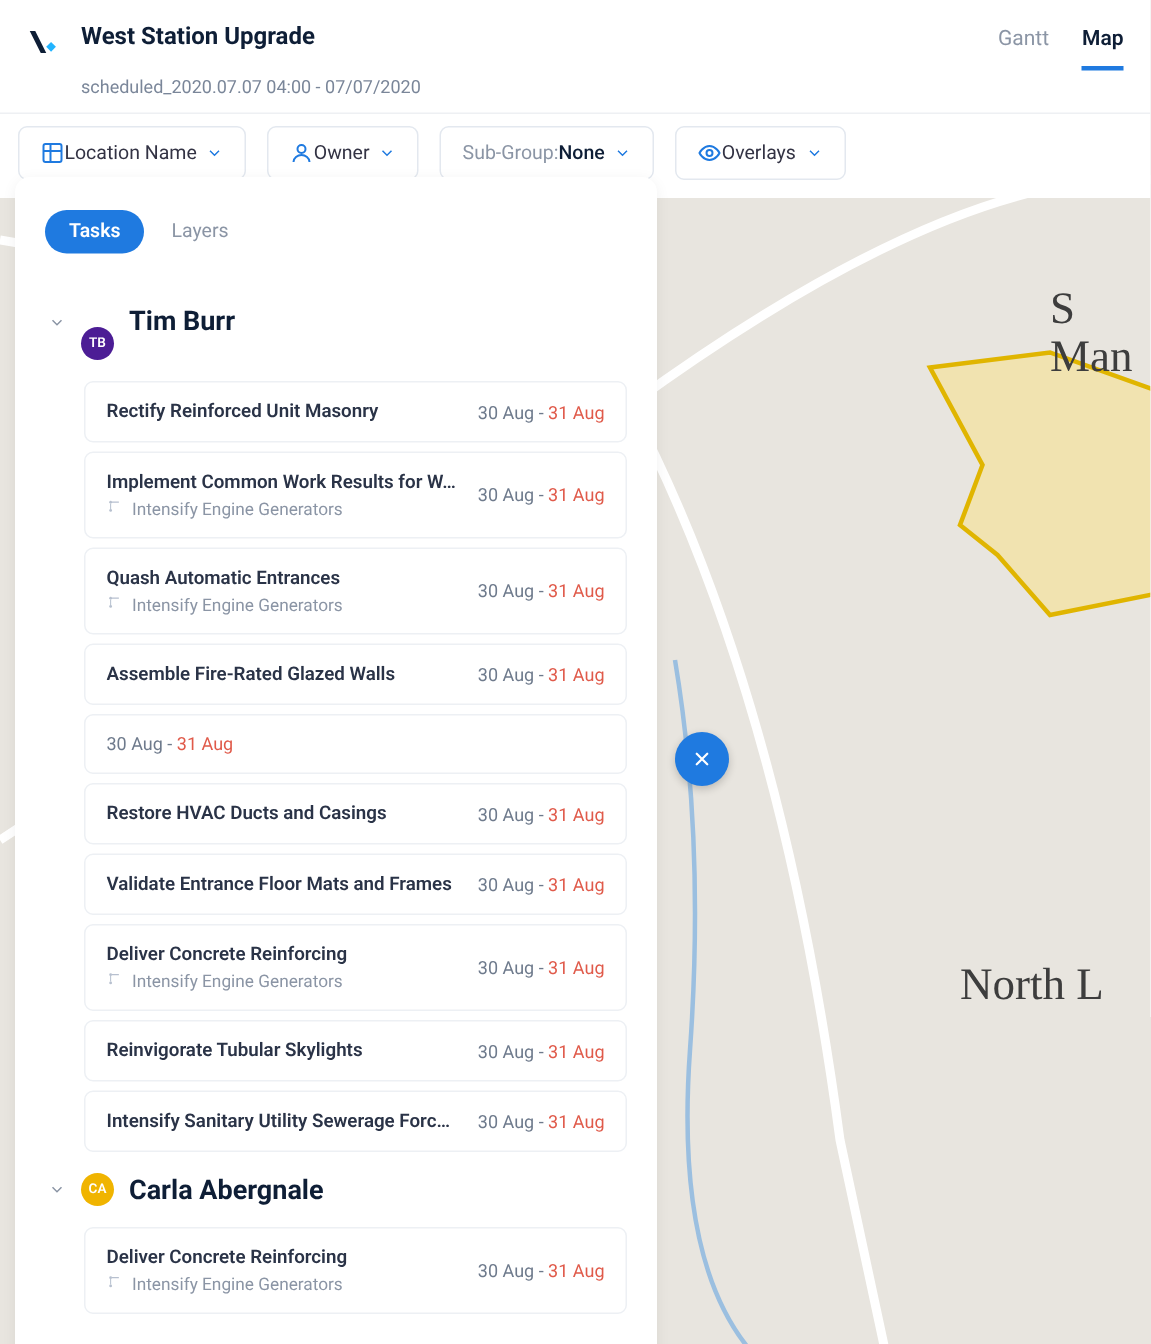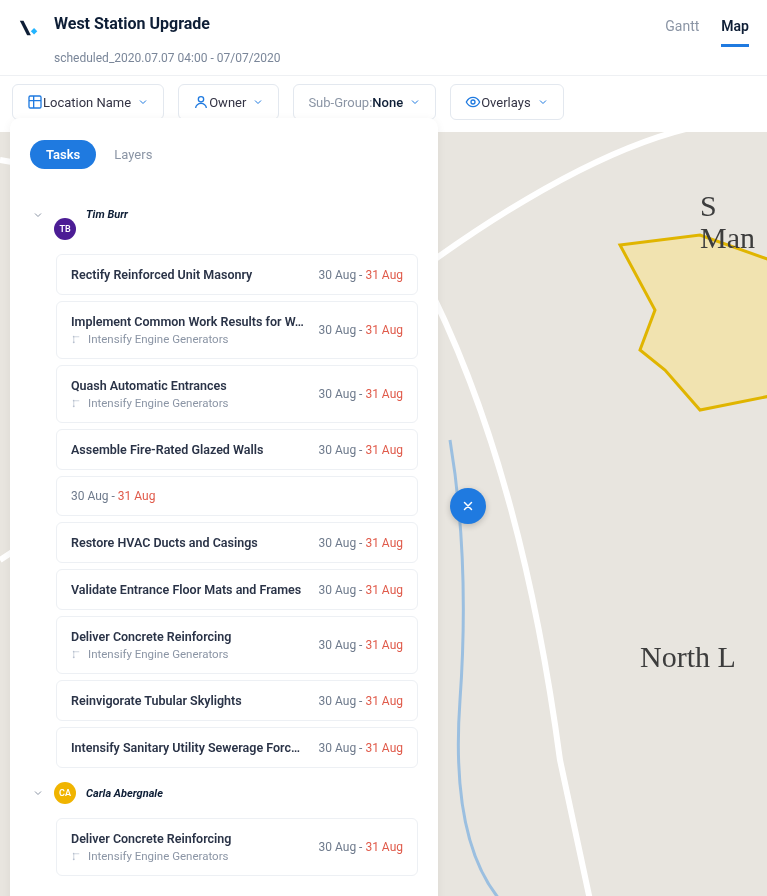--- a/index.html
+++ b/index.html
@@ -72,31 +72,31 @@
     background:#1f7ae0; color:#fff; font-size:13px; font-weight:600;
     padding:7px 16px; border-radius:18px; cursor:pointer;
   }
   .pill-ghost { font-size:13px; color:#8b95a5; cursor:pointer;}
   .group { margin-bottom:14px; }
   .group-header { display:flex; align-items:center; gap:10px; margin: 6px 0 14px 2px; cursor:pointer;}
   .group-header .chev { width:12px;height:12px; color:#8b95a5;}
   .avatar { width:22px;height:22px;border-radius:50%; display:flex;align-items:center;justify-content:center; font-size:9px; font-weight:600; color:#fff;}
   .avatar.blue { background:#4c1d95;margin-top:29px;}
   .avatar.yellow { background:#f0b400;}
-  .group-name { font-size:11px; font-weight:700; color:#0e1e36;font-style:italic;}
+  .group-name { font-size:18px; font-weight:700; color:#0e1e36;}
   .task-list { display:flex; flex-direction:column; gap:6px; margin-left:26px;}
   .task-card {
     border:1px solid #edf0f4; border-radius:6px;
     padding:12px 14px;
     display:flex; align-items:center; justify-content:space-between;
     gap:10px;
   }
   .task-main { flex:1; min-width:0;}
   .task-title { font-size:12.5px; font-weight:600; color:#2a3347; white-space:nowrap; overflow:hidden; text-overflow:ellipsis;}
-  .task-sub { display:flex; align-items:center; gap:6px; font-size:11.5px; color:#8b95a5; margin-top:3px;}
+  .task-sub { display:flex; align-items:flex-start; gap:6px; font-size:11.5px; color:#8b95a5; margin-top:3px;}
   .task-sub .dep-icon { width:11px;height:11px; color:#b7c0cf;}
   .task-date { font-size:12px; color:#6e7a8c; white-space:nowrap;}
   .task-date .end { color:#e05a4a;}
 
   .map-btn {
     position:absolute; z-index:3;
     width:36px;height:36px;border-radius:50%;
     background:#1f7ae0; color:#fff;
     display:flex;align-items:center;justify-content:center;
     cursor:pointer;

